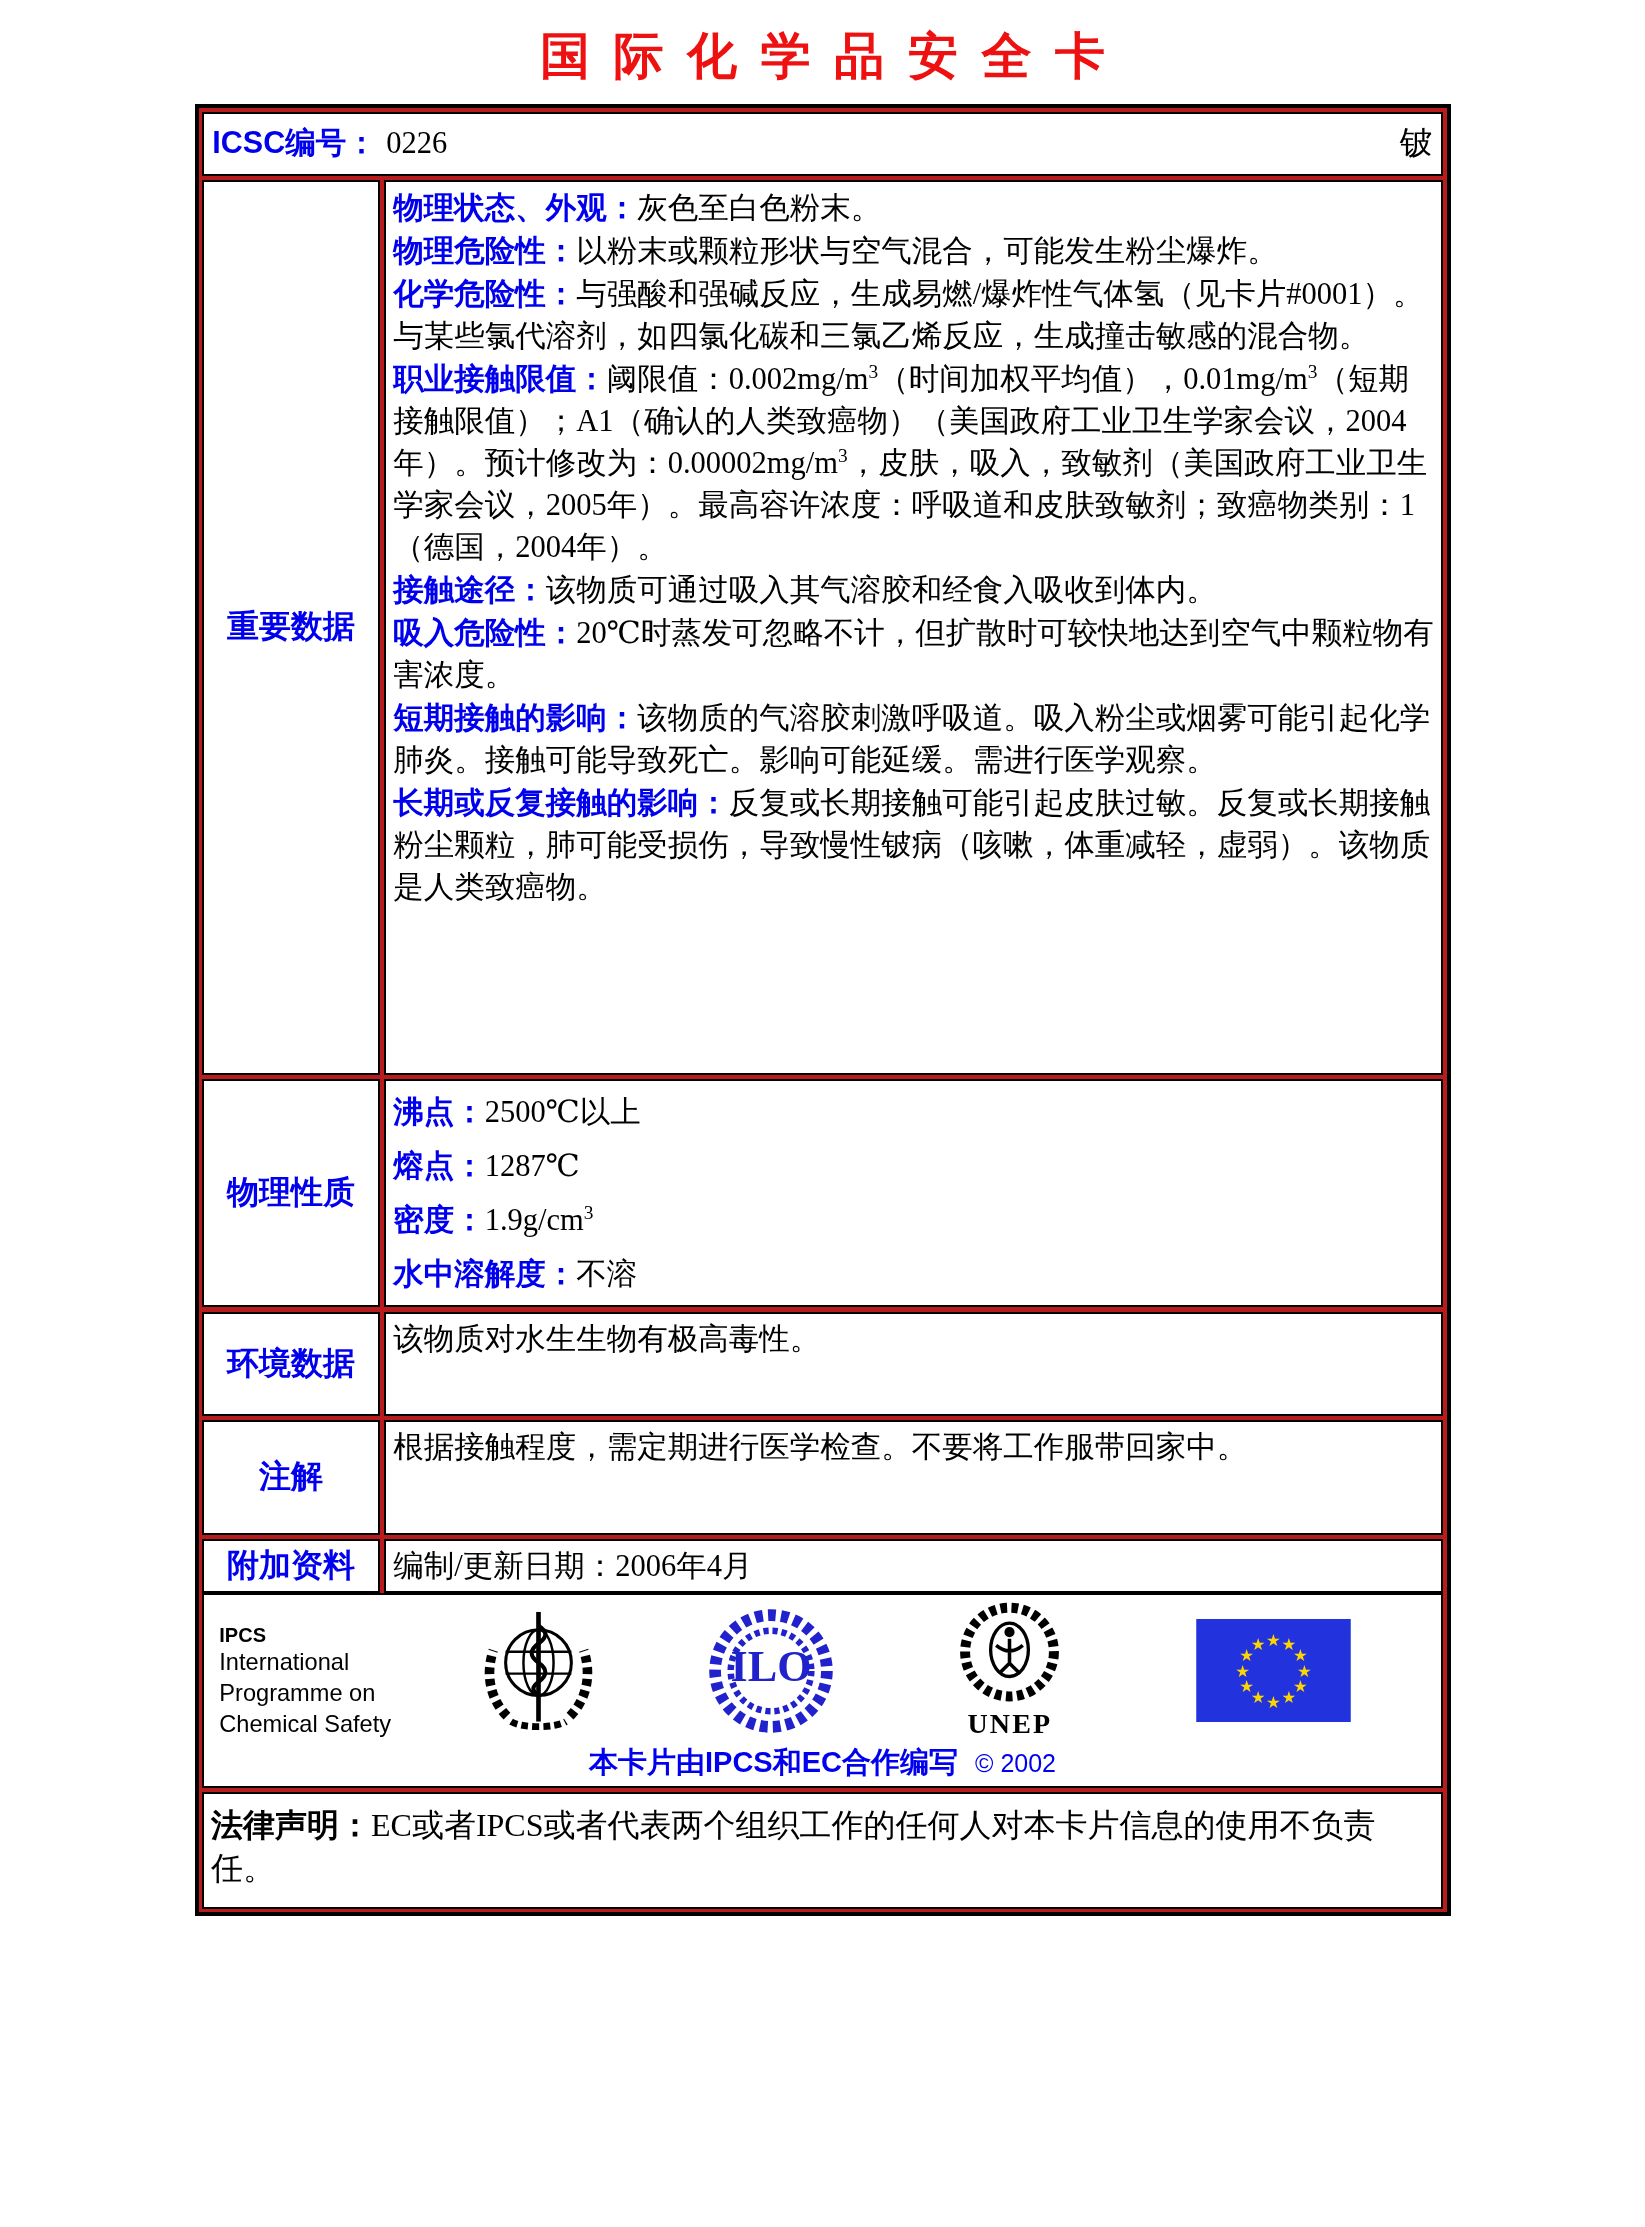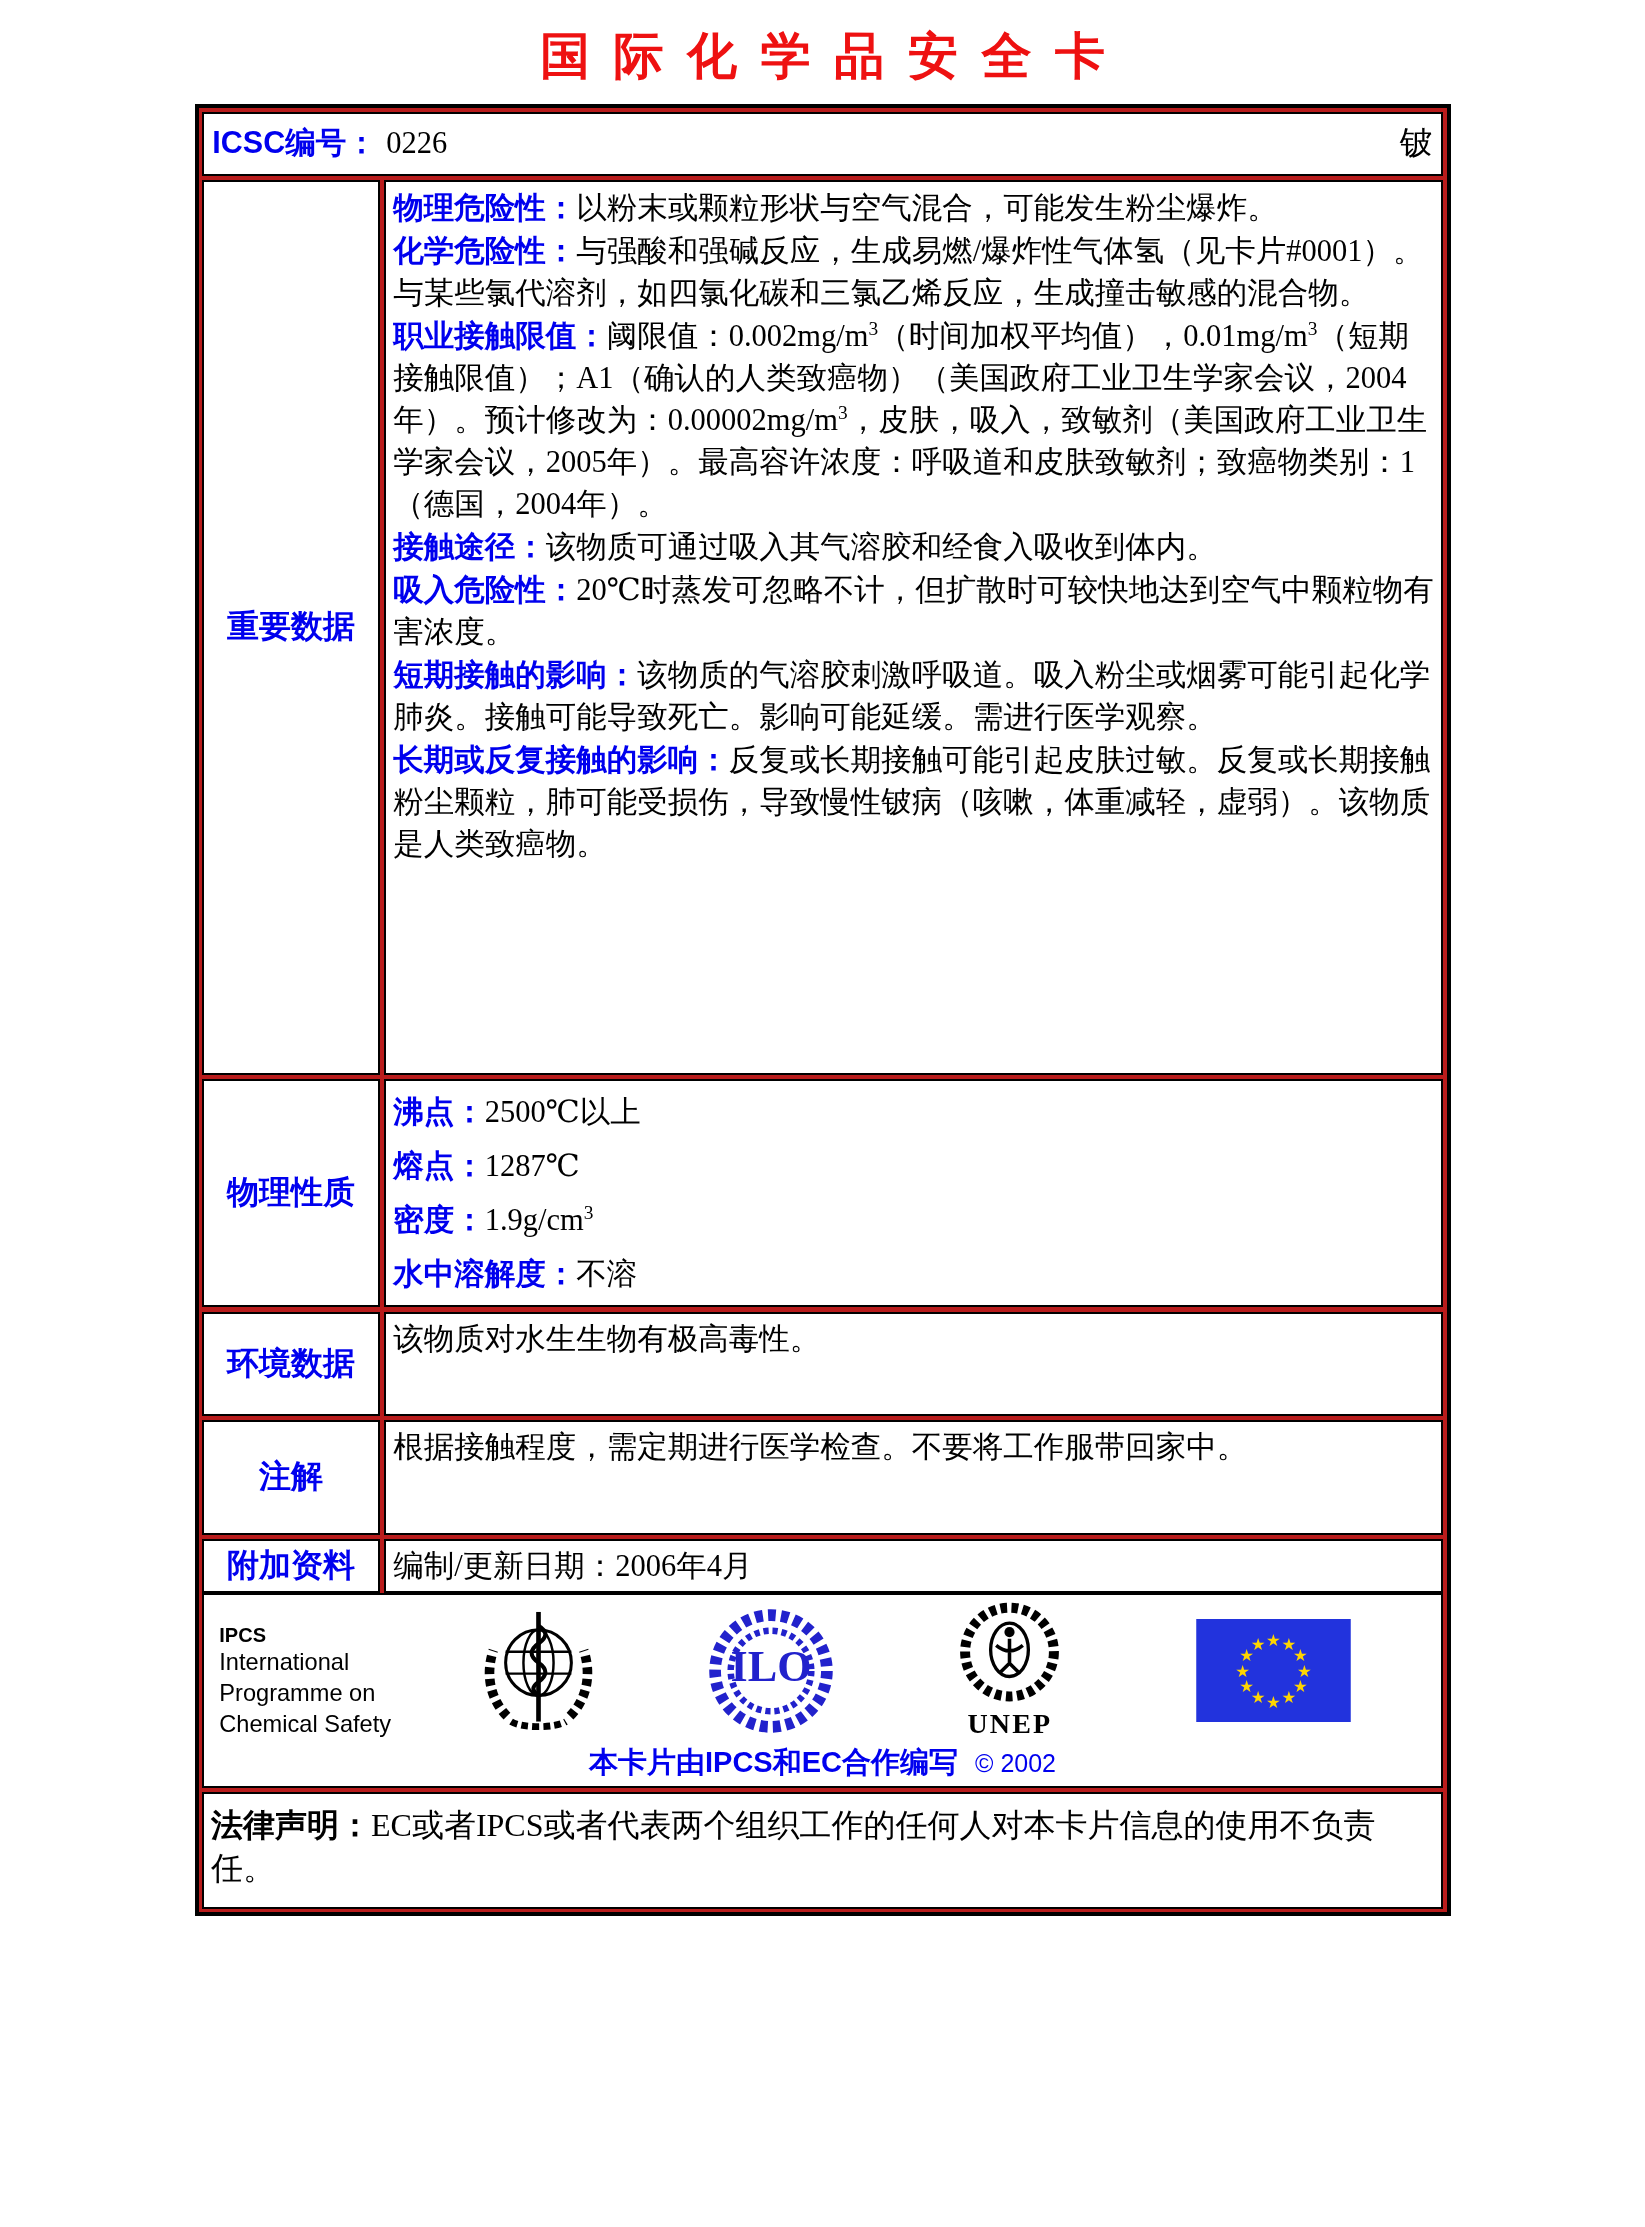--- a/index.html
+++ b/index.html
@@ -67,20 +67,21 @@
         <span class="hdr-chem" data-name="chemical-name">铍</span>
       </div>
     </div>
 
     <div data-name="sections-container">
         <div class="row" data-name="section-row-important-data">
           <div class="cell label-cell" data-name="section-label-cell-important-data">
             <span class="label-text" data-name="section-label-important-data">重要数据</span>
           </div>
           <div class="cell content-cell" data-name="section-content-important-data">
+            <p class="para" data-name="paragraph"><span class="seg-b" data-name="field-label">物理状态、外观：</span><span data-name="field-text">灰色至白色粉末。</span></p>
             <p class="para" data-name="paragraph"><span class="seg-b" data-name="field-label">物理危险性：</span><span data-name="field-text">以粉末或颗粒形状与空气混合，可能发生粉尘爆炸。</span></p>
             <p class="para" data-name="paragraph"><span class="seg-b" data-name="field-label">化学危险性：</span><span data-name="field-text">与强酸和强碱反应，生成易燃/爆炸性气体氢（见卡片#0001）。与某些氯代溶剂，如四氯化碳和三氯乙烯反应，生成撞击敏感的混合物。</span></p>
             <p class="para" data-name="paragraph"><span class="seg-b" data-name="field-label">职业接触限值：</span><span data-name="field-text">阈限值：0.002mg/m</span><sup data-name="superscript">3</sup><span data-name="field-text">（时间加权平均值），0.01mg/m</span><sup data-name="superscript">3</sup><span data-name="field-text">（短期接触限值）；A1（确认的人类致癌物）（美国政府工业卫生学家会议，2004年）。预计修改为：0.00002mg/m</span><sup data-name="superscript">3</sup><span data-name="field-text">，皮肤，吸入，致敏剂（美国政府工业卫生学家会议，2005年）。最高容许浓度：呼吸道和皮肤致敏剂；致癌物类别：1（德国，2004年）。</span></p>
             <p class="para" data-name="paragraph"><span class="seg-b" data-name="field-label">接触途径：</span><span data-name="field-text">该物质可通过吸入其气溶胶和经食入吸收到体内。</span></p>
             <p class="para" data-name="paragraph"><span class="seg-b" data-name="field-label">吸入危险性：</span><span data-name="field-text">20℃时蒸发可忽略不计，但扩散时可较快地达到空气中颗粒物有害浓度。</span></p>
             <p class="para" data-name="paragraph"><span class="seg-b" data-name="field-label">短期接触的影响：</span><span data-name="field-text">该物质的气溶胶刺激呼吸道。吸入粉尘或烟雾可能引起化学肺炎。接触可能导致死亡。影响可能延缓。需进行医学观察。</span></p>
             <p class="para" data-name="paragraph"><span class="seg-b" data-name="field-label">长期或反复接触的影响：</span><span data-name="field-text">反复或长期接触可能引起皮肤过敏。反复或长期接触粉尘颗粒，肺可能受损伤，导致慢性铍病（咳嗽，体重减轻，虚弱）。该物质是人类致癌物。</span></p>
           </div>
         </div>
         <div class="row" data-name="section-row-physical-properties">

